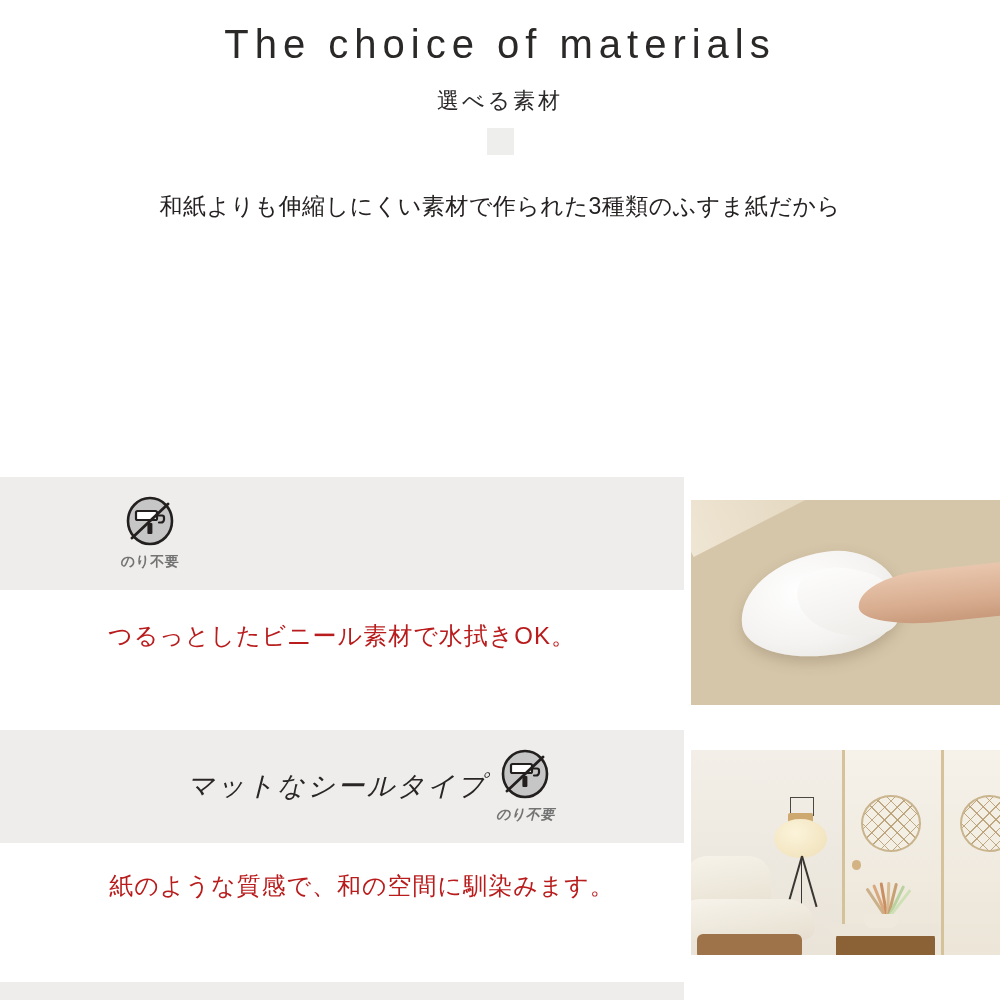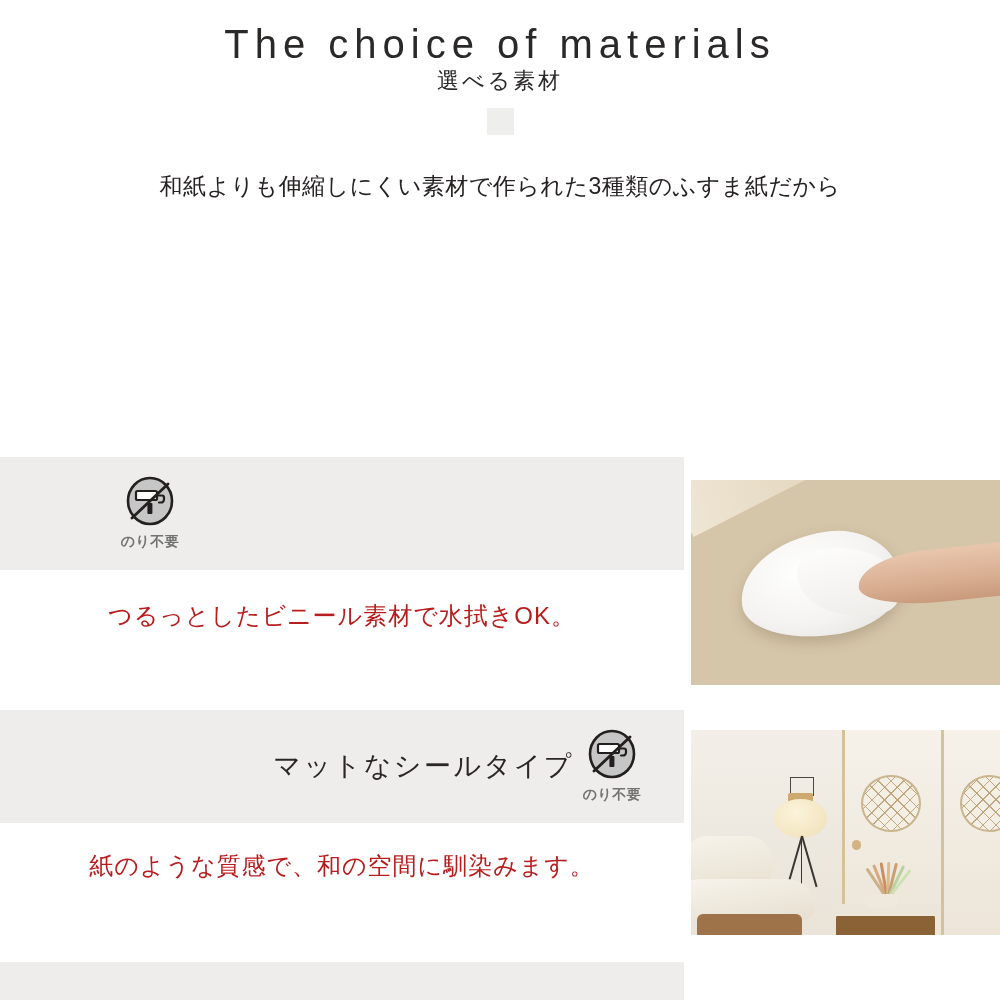--- a/index.html
+++ b/index.html
@@ -26,21 +26,21 @@
     letter-spacing: 6px;
     font-weight: 400;
     color: #2b2828;
     line-height: 1.1;
     white-space: pre;
   }
   .title-ja {
     font-size: 22px;
     letter-spacing: 3px;
     color: #2b2828;
-    margin-top: 0;
+    margin-top: 20px;
   }
   .divider-square {
     width: 27px;
     height: 27px;
     background: #eeeeec;
     margin: 12px auto 0 auto;
   }
   .lead {
     margin-top: 34px;
     font-size: 23px;
@@ -243,21 +243,21 @@
     <div class="towel"></div>
     <div class="towel2"></div>
     <div class="hand"></div>
   </div>
 
   <div class="caption" style="top:395px; width:684px; text-align:center;">つるっとしたビニール素材で水拭きOK。</div>
 </div>
 
 <div class="section">
 
-  <div class="band" style="top:505px; width:684px; padding-left:100px; padding-right:34px; box-sizing:border-box; justify-content:flex-end;">
+  <div class="band" style="top:505px; width:684px; padding-left:100px; padding-right:34px; box-sizing:border-box; justify-content:center;font-style:italic;">
     <div class="band-title">マットなシールタイプ</div>
     <div class="badges">
       <div class="badge">
         <div class="badge-mark">
           <svg class="mark-svg" viewBox="0 0 54 54" aria-hidden="true">
             <ellipse cx="27" cy="25" rx="22" ry="23" fill="#c6c6c6" stroke="#231f1f" stroke-width="2.6"></ellipse>
             <rect x="13" y="15" width="21" height="9" rx="1.6" fill="#ffffff" stroke="#231f1f" stroke-width="2.2"></rect>
             <path d="M34 19.5 h5 a2 2 0 0 1 2 2 v2 a3 3 0 0 1 -3 3 h-2" fill="none" stroke="#231f1f" stroke-width="2.2" stroke-linecap="round"></path>
             <rect x="24.4" y="27" width="5" height="11" rx="1" fill="#231f1f"></rect>
             <line x1="9" y1="42" x2="45" y2="8" stroke="#231f1f" stroke-width="2.8" stroke-linecap="round"></line>
@@ -293,21 +293,21 @@
       <b style="transform:rotate(2deg);  background:#d9bb92;"></b>
       <b style="transform:rotate(14deg); background:#c7a074;"></b>
       <b style="transform:rotate(26deg); background:#b9d2a0;"></b>
       <b style="transform:rotate(38deg); background:#cfe0b6;"></b>
     </div>
     <div class="table"></div>
     <div class="tableTop"></div>
     <div class="pot"></div>
   </div>
 
-  <div class="caption" style="top:645px; width:684px; text-align:center;">紙のような質感で、和の空間に馴染みます。</div>
+  <div class="caption" style="top:645px; width:684px; text-align:center;padding-left:20px;">紙のような質感で、和の空間に馴染みます。</div>
 </div>
 
 <div class="section">
 
   <div class="band" style="top:757px; width:684px; padding-left:110px; padding-right:62px; box-sizing:border-box; justify-content:space-between;">
     
     
   </div>
 
 </div>

